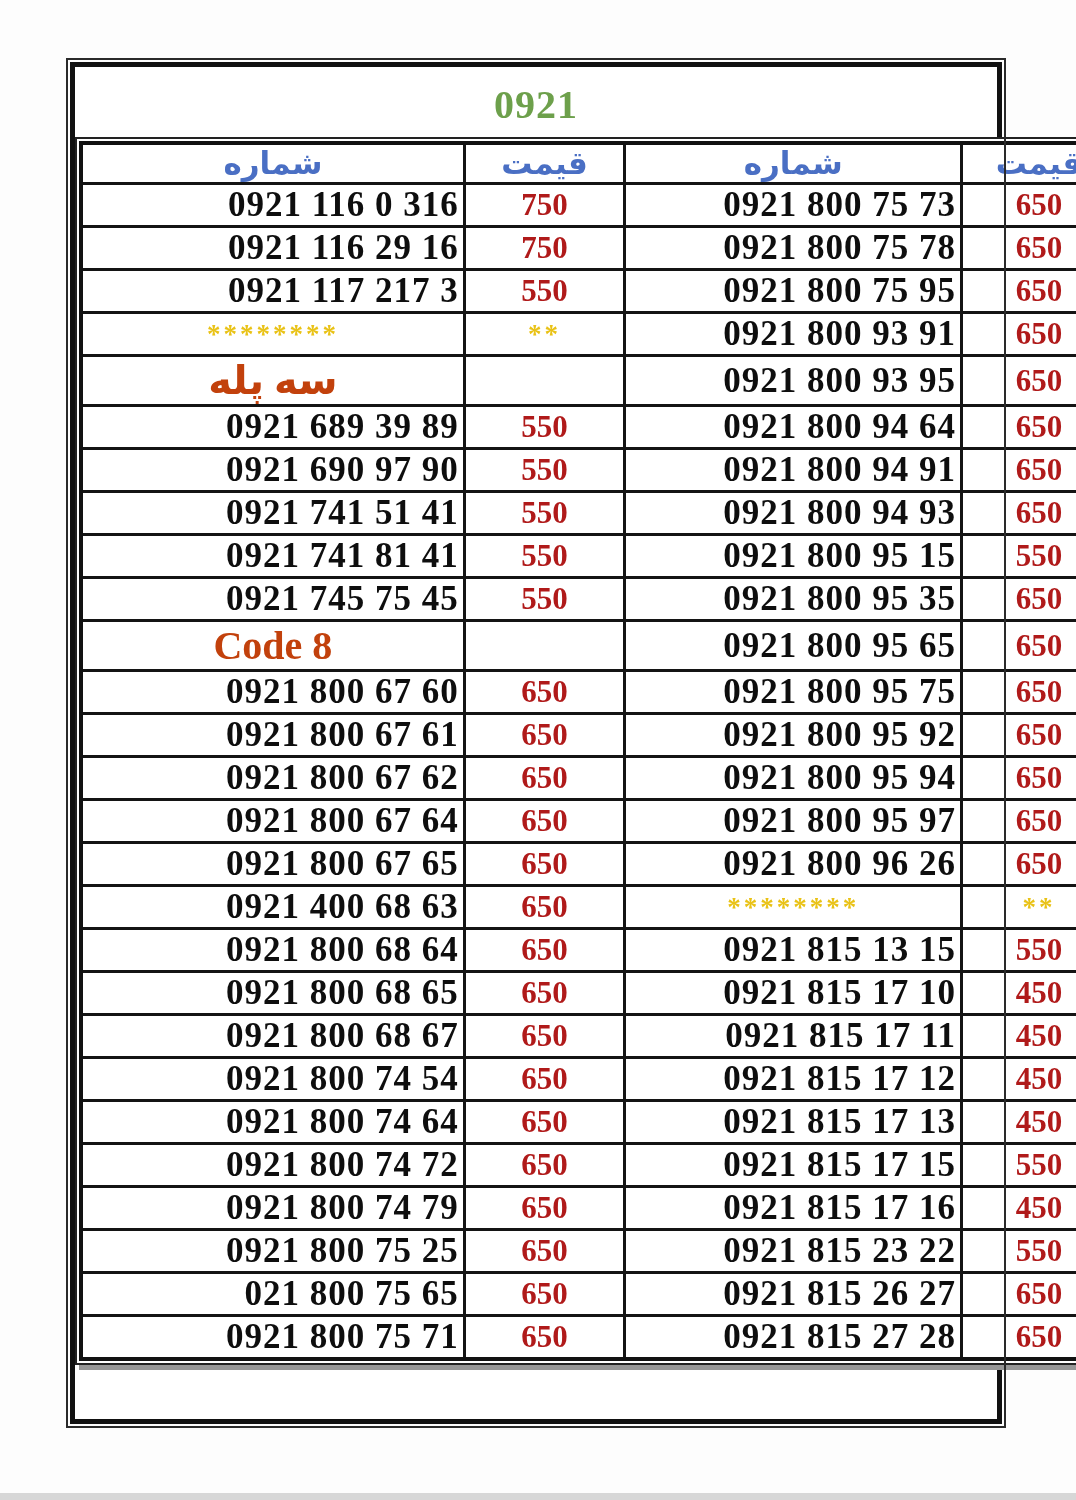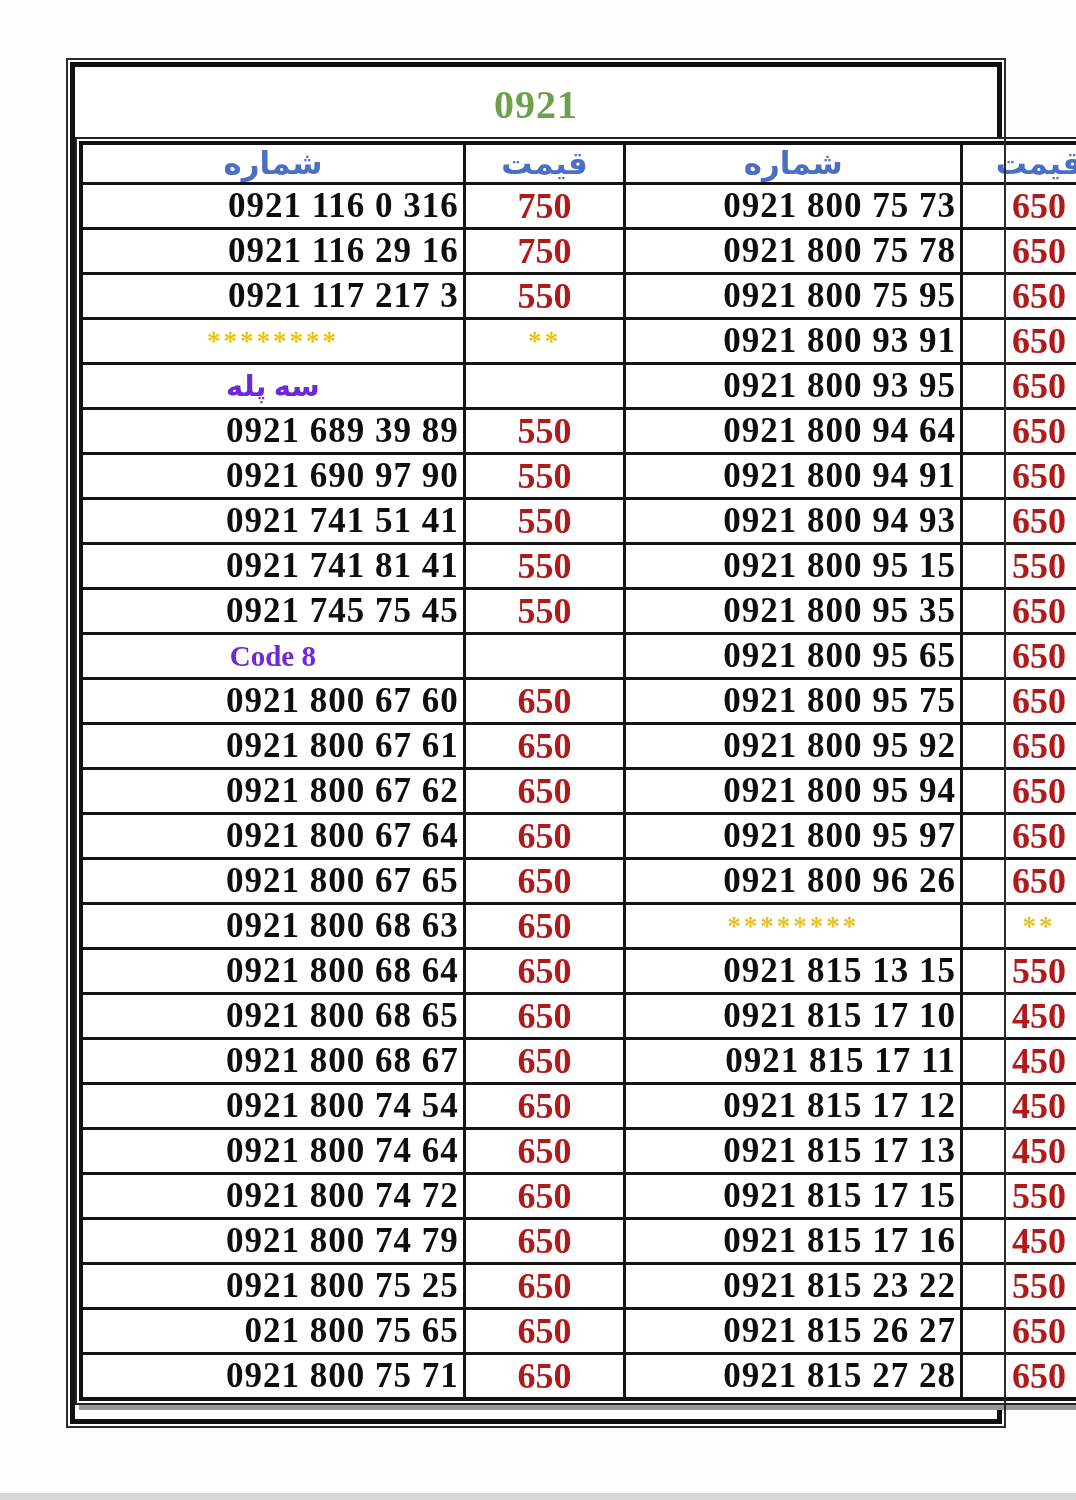--- a/index.html
+++ b/index.html
@@ -64,32 +64,32 @@
   }
   td.cell-num{
     color:#0e0e0e;
     font-size:35px;
     font-weight:bold;
     letter-spacing:1px;
     text-align:right;
   }
   td.cell-price{
     color:#b01a1a;
-    font-size:36px;
+    font-size:31px;
     font-weight:bold;
   }
   td.cell-stars{
     color:#e9c216;
     font-size:27px;
     font-weight:bold;
     letter-spacing:3px;
   }
   td.cell-label{
-    color:#6d28d9;
-    font-size:29px;
+    color:#c2410c;
+    font-size:40px;
     font-weight:bold;
   }
   td.cell-empty{background:#fff;}
   .bottom-strip{
     position:absolute;left:0;right:0;bottom:0;
     height:7px;background:#d7d7d7;
   }
 </style>
 </head>
 <body>
@@ -205,21 +205,21 @@
               <td class="cell-num">0921 800 95 97</td>
               <td class="cell-price">650</td>
             </tr>
             <tr>
               <td class="cell-num">0921 800 67 65</td>
               <td class="cell-price">650</td>
               <td class="cell-num">0921 800 96 26</td>
               <td class="cell-price">650</td>
             </tr>
             <tr>
-              <td class="cell-num">0921 800 68 63</td>
+              <td class="cell-num">0921 400 68 63</td>
               <td class="cell-price">650</td>
               <td class="cell-stars">********</td>
               <td class="cell-stars">**</td>
             </tr>
             <tr>
               <td class="cell-num">0921 800 68 64</td>
               <td class="cell-price">650</td>
               <td class="cell-num">0921 815 13 15</td>
               <td class="cell-price">550</td>
             </tr>

